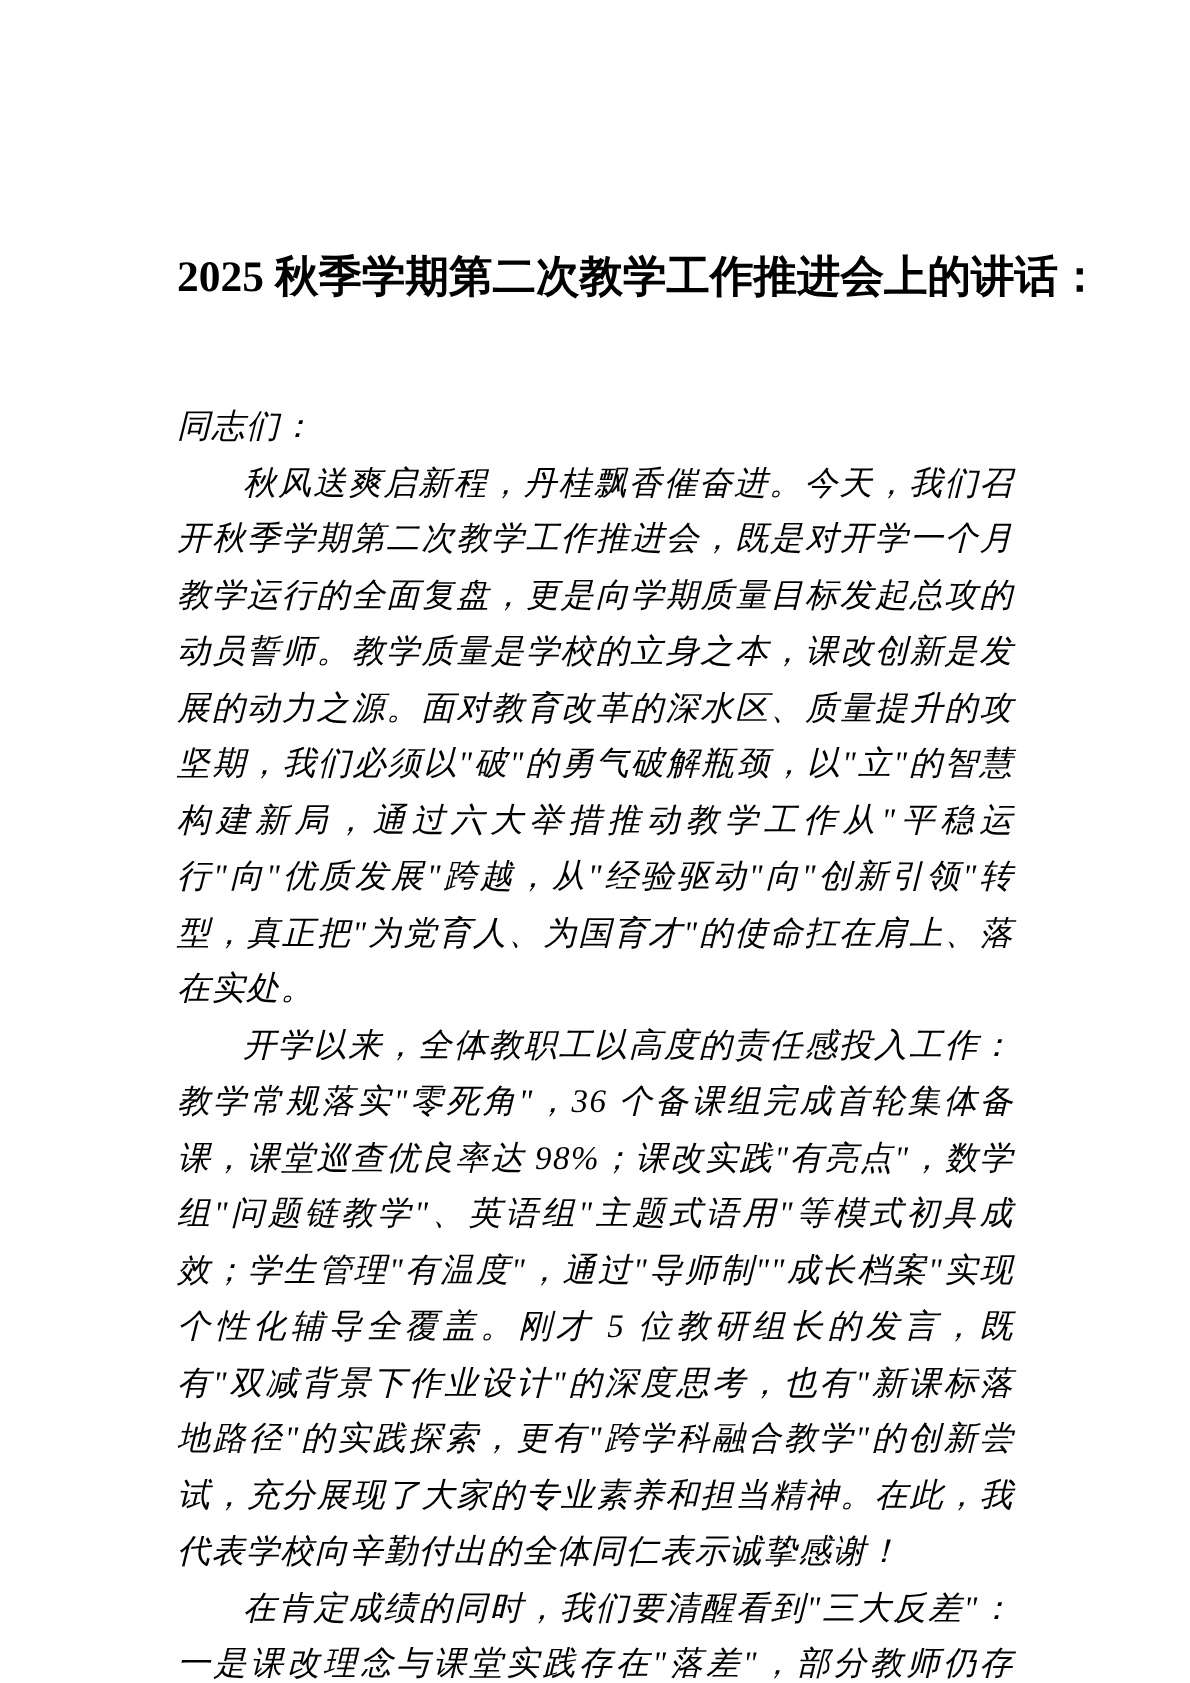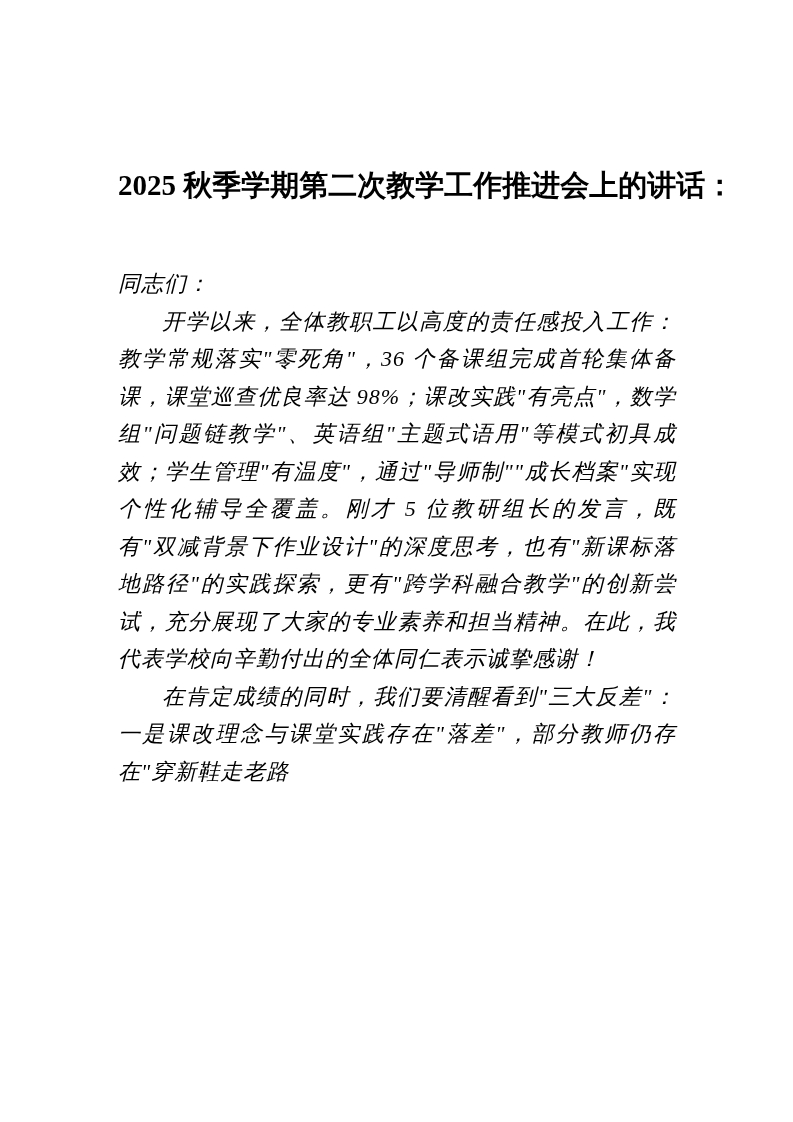--- a/index.html
+++ b/index.html
@@ -55,16 +55,17 @@
 </head>
 <body>
 
 <div class="page">
   <h1 class="doc-title">
     <span class="title-line">2025 秋季学期第二次教学工作推进会上的讲话：</span>
   </h1>
 
   <div class="doc-body">
     <p class="salutation">同志们：</p>
+    <p class="para">秋风送爽启新程，丹桂飘香催奋进。今天，我们召开秋季学期第二次教学工作推进会，既是对开学一个月教学运行的全面复盘，更是向学期质量目标发起总攻的动员誓师。教学质量是学校的立身之本，课改创新是发展的动力之源。面对教育改革的深水区、质量提升的攻坚期，我们必须以"破"的勇气破解瓶颈，以"立"的智慧构建新局，通过六大举措推动教学工作从"平稳运行"向"优质发展"跨越，从"经验驱动"向"创新引领"转型，真正把"为党育人、为国育才"的使命扛在肩上、落在实处。</p>
     <p class="para">开学以来，全体教职工以高度的责任感投入工作：教学常规落实"零死角"，36 个备课组完成首轮集体备课，课堂巡查优良率达 98%；课改实践"有亮点"，数学组"问题链教学"、英语组"主题式语用"等模式初具成效；学生管理"有温度"，通过"导师制""成长档案"实现个性化辅导全覆盖。刚才 5 位教研组长的发言，既有"双减背景下作业设计"的深度思考，也有"新课标落地路径"的实践探索，更有"跨学科融合教学"的创新尝试，充分展现了大家的专业素养和担当精神。在此，我代表学校向辛勤付出的全体同仁表示诚挚感谢！</p>
     <p class="para">在肯定成绩的同时，我们要清醒看到"三大反差"：一是课改理念与课堂实践存在"落差"，部分教师仍存在"穿新鞋走老路</p>
   </div>
 </div>
 
 </body></html>

